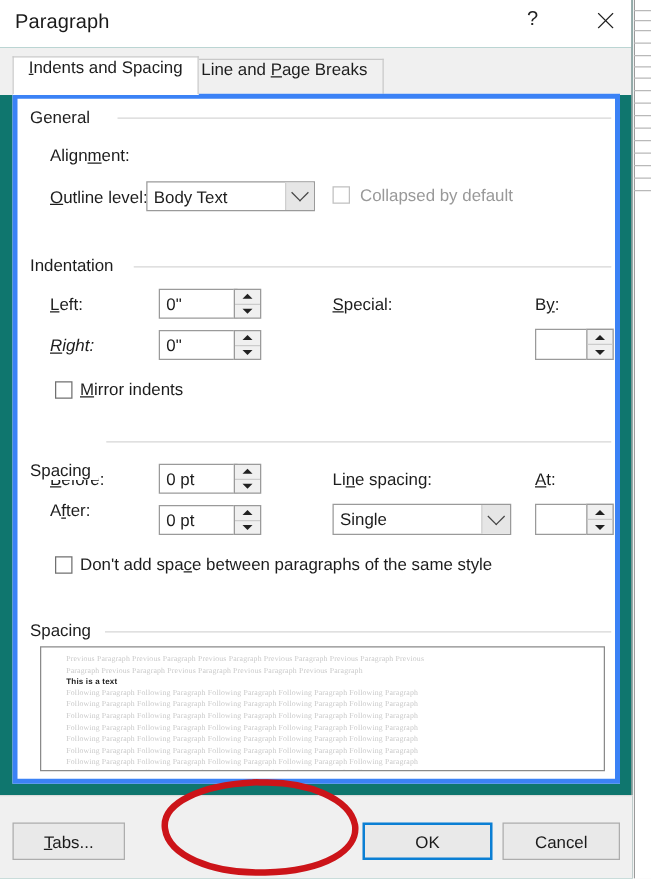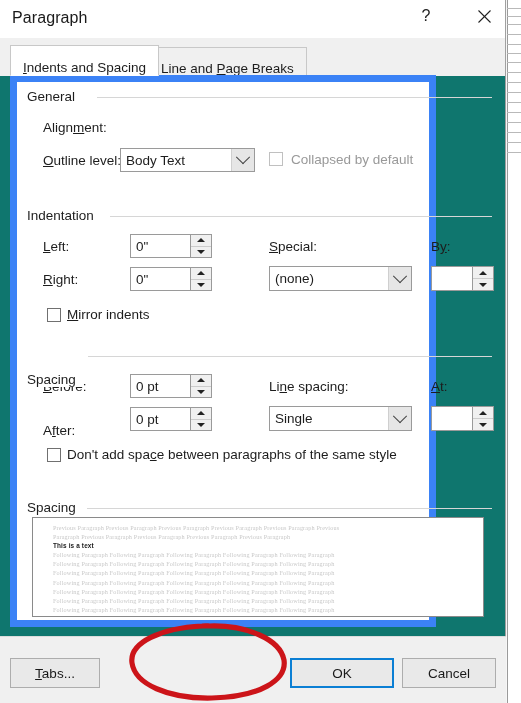--- a/index.html
+++ b/index.html
@@ -86,21 +86,21 @@
     height: 38px;
     background: #f0f0f0;
   }
   .tab {
     position: absolute;
     top: 7px;
     height: 31px;
     box-sizing: border-box;
     font-size: 13.5px;
     color: #1d1d1d;
-    display: flex; align-items: flex-end;
+    display: flex; align-items: flex-start;
     padding: 0 12px;
     cursor: default;
   }
   .tab.inactive {
     background: #f0f0f0;
     border: 1px solid #c8c8c8;
     border-bottom: none;
     top: 9px;
     height: 29px;
   }
@@ -110,24 +110,24 @@
     border-bottom: 1px solid #ffffff;
     z-index: 3;
   }
   .tab-left { left: 10px; }
   .tab-right { left: 148px; }
 
   
   .panel {
     position: absolute;
     left: 10px; top: 75px;
-    width: 426px;
+    width: 486px;
     height: 552px;
     background: #ffffff;
-    border: 7px solid #3b82f6;
+    border: 4px solid #3b82f6;
     box-sizing: border-box;
   }
 
   
   .group-label {
     position: absolute;
     font-size: 13.5px;
     color: #1d1d1d;
     background: #ffffff;
     padding-right: 6px;
@@ -369,38 +369,32 @@
       <div class="field" style="left:113px; top:152px; width:63px; height:24px;">0"</div>
       <div class="spin" style="left:173px; top:152px; height:24px;">
         <div class="half">
             <span class="arrow-up"></span>
           </div>
         <div class="half">
             <span class="arrow-dn"></span>
           </div>
       </div>
 
-      <div class="lbl" style="left:26px; top:190px;"><span class="u">R</span>ight:</div>
+      <div class="lbl" style="left:26px; top:190px;font-style:italic;"><span class="u">R</span>ight:</div>
       <div class="field" style="left:113px; top:185px; width:63px; height:24px;">0"</div>
       <div class="spin" style="left:173px; top:185px; height:24px;">
         <div class="half">
             <span class="arrow-up"></span>
           </div>
         <div class="half">
             <span class="arrow-dn"></span>
           </div>
       </div>
 
       <div class="lbl" style="left:252px; top:157px;"><span class="u">S</span>pecial:</div>
-      <div class="combo" style="left:252px; top:184px; width:143px; height:25px;">
-        <div class="val">(none)</div>
-        <div class="drop">
-            <span class="chev"></span>
-          </div>
-      </div>
 
       <div class="lbl" style="left:414px; top:157px;">B<span class="u">y</span>:</div>
       <div class="field" style="left:414px; top:184px; width:63px; height:25px;"></div>
       <div class="spin" style="left:455px; top:184px; height:25px;">
         <div class="half">
             <span class="arrow-up"></span>
           </div>
         <div class="half">
             <span class="arrow-dn"></span>
           </div>
@@ -416,21 +410,21 @@
       <div class="field" style="left:113px; top:292px; width:63px; height:24px;">0 pt</div>
       <div class="spin" style="left:173px; top:292px; height:24px;">
         <div class="half">
             <span class="arrow-up"></span>
           </div>
         <div class="half">
             <span class="arrow-dn"></span>
           </div>
       </div>
 
-      <div class="lbl" style="left:26px; top:341px;">A<span class="u">f</span>ter:</div>
+      <div class="lbl" style="left:26px; top:322px;">A<span class="u">f</span>ter:</div>
       <div class="field" style="left:113px; top:325px; width:63px; height:24px;">0 pt</div>
       <div class="spin" style="left:173px; top:325px; height:24px;">
         <div class="half">
             <span class="arrow-up"></span>
           </div>
         <div class="half">
             <span class="arrow-dn"></span>
           </div>
       </div>
 

